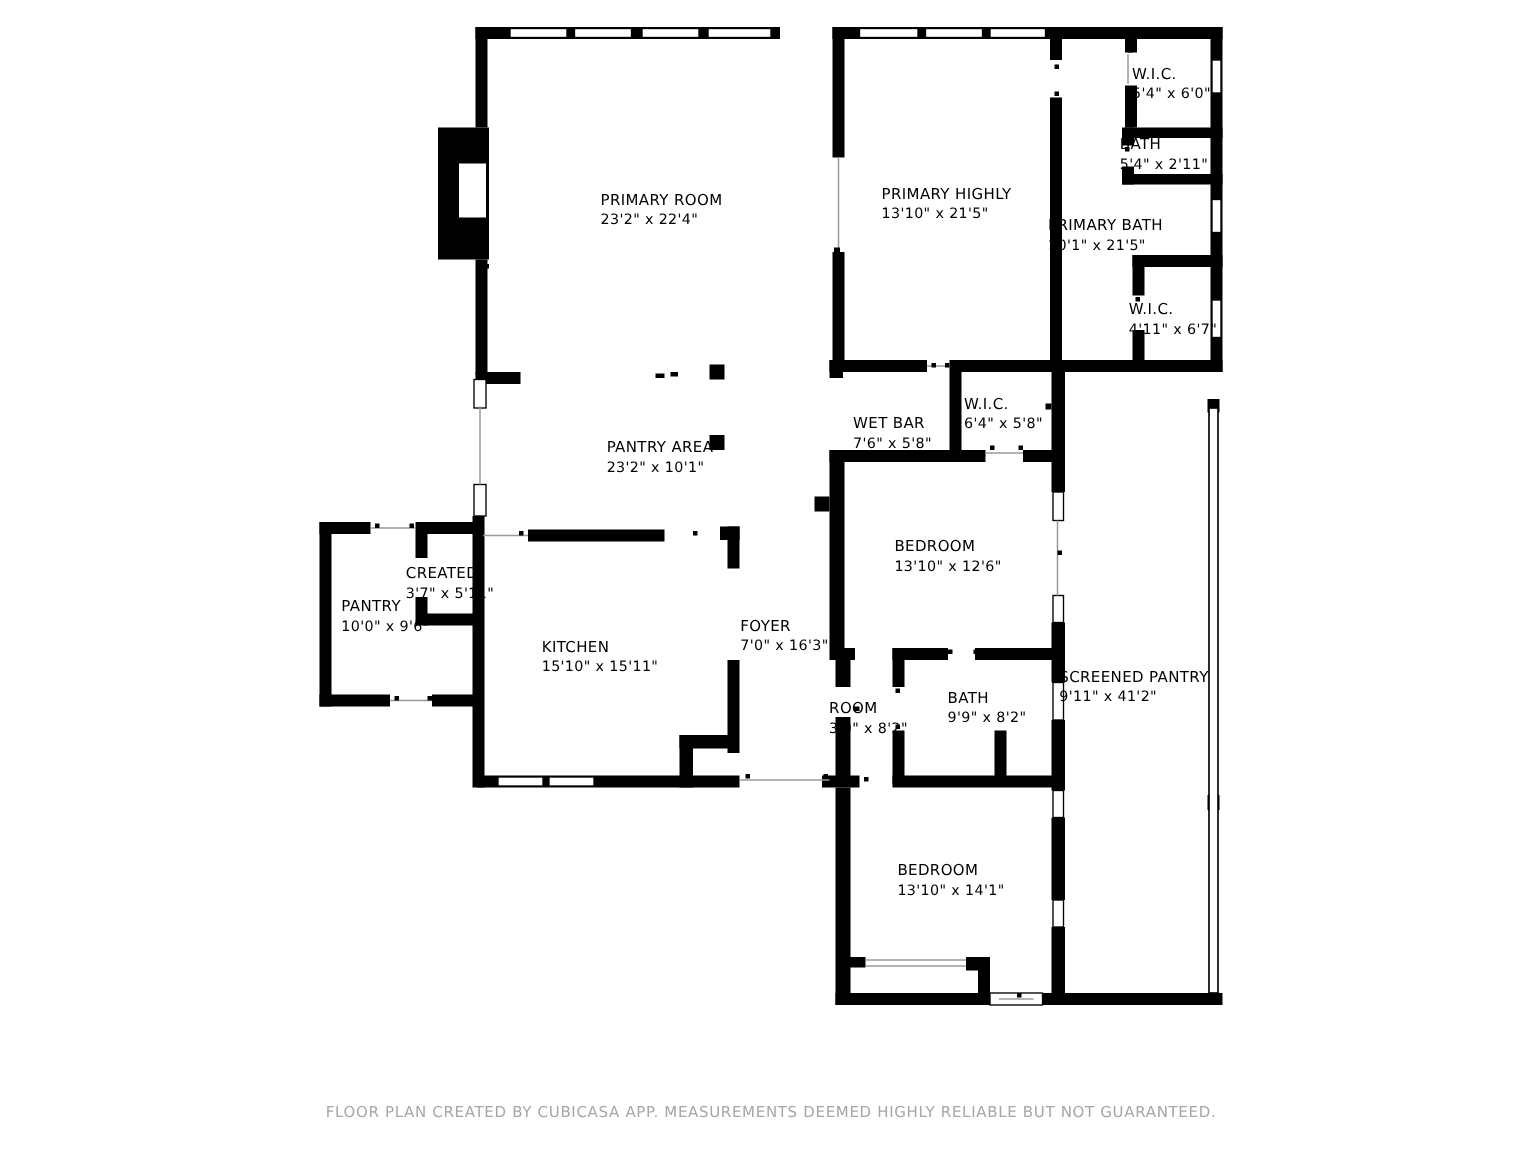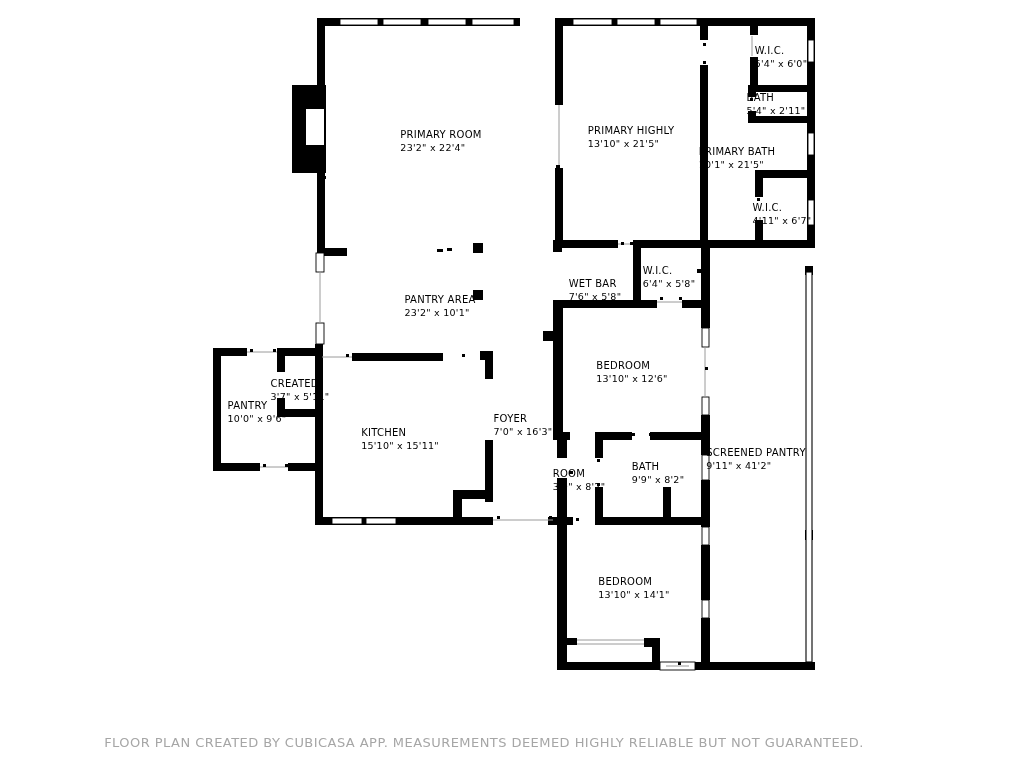--- a/index.html
+++ b/index.html
@@ -3,22 +3,22 @@
 <meta charset="utf-8">
 <style>
   html,body{margin:0;padding:0;background:#ffffff;}
   .stage{position:relative;width:1024px;height:768px;background:#ffffff;overflow:hidden;
          font-family:"DejaVu Sans","Liberation Sans",sans-serif;}
   .plan-svg{position:absolute;left:0;top:0;}
   .room-label{position:absolute;transform:translate(-50%,-50%);text-align:left;
               white-space:nowrap;color:#000000;line-height:12.5px;letter-spacing:.25px;}
   .room-label .rname{display:block;font-size:10px;}
   .room-label .rdims{display:block;font-size:9.5px;}
-  .footer-note{position:absolute;left:484px;top:742px;transform:translate(-50%,-50%);
-               font-size:13px;color:#a6a6a6;letter-spacing:.45px;white-space:nowrap;}
+  .footer-note{position:absolute;left:514px;top:742px;transform:translate(-50%,-50%);
+               font-size:10px;color:#a6a6a6;letter-spacing:.45px;white-space:nowrap;}
 </style>
 </head>
 <body>
 
 <div class="stage">
 
 <svg class="plan-svg" width="1024" height="768" viewBox="0 0 1024 768">
   <defs>
     <pattern id="hatch" patternUnits="userSpaceOnUse" width="7" height="7">
       <path d="M-1,8 L8,-1" stroke="#000" stroke-width="0.9" fill="none"></path>

